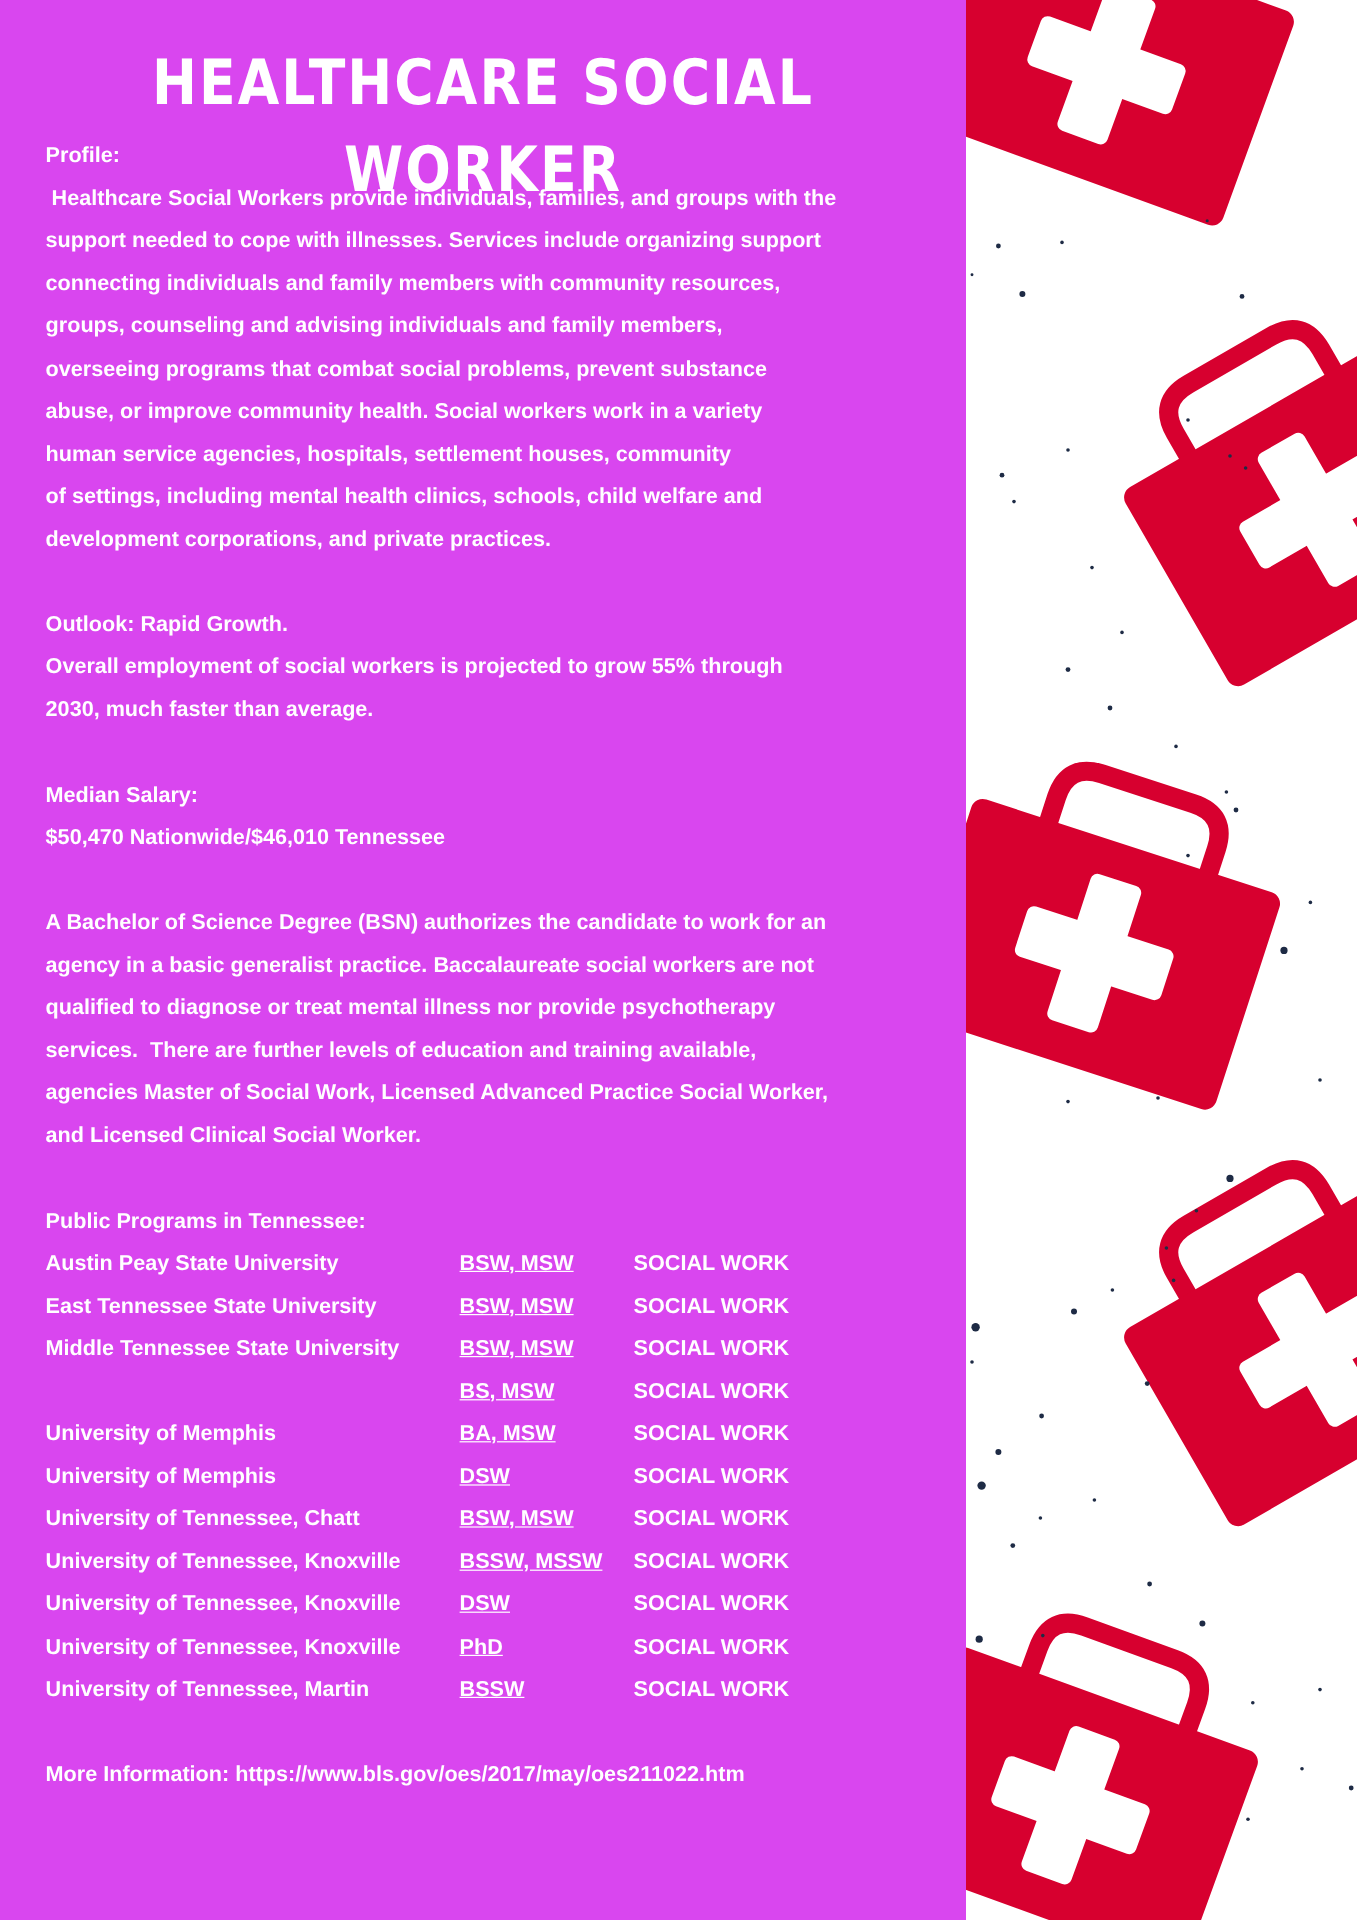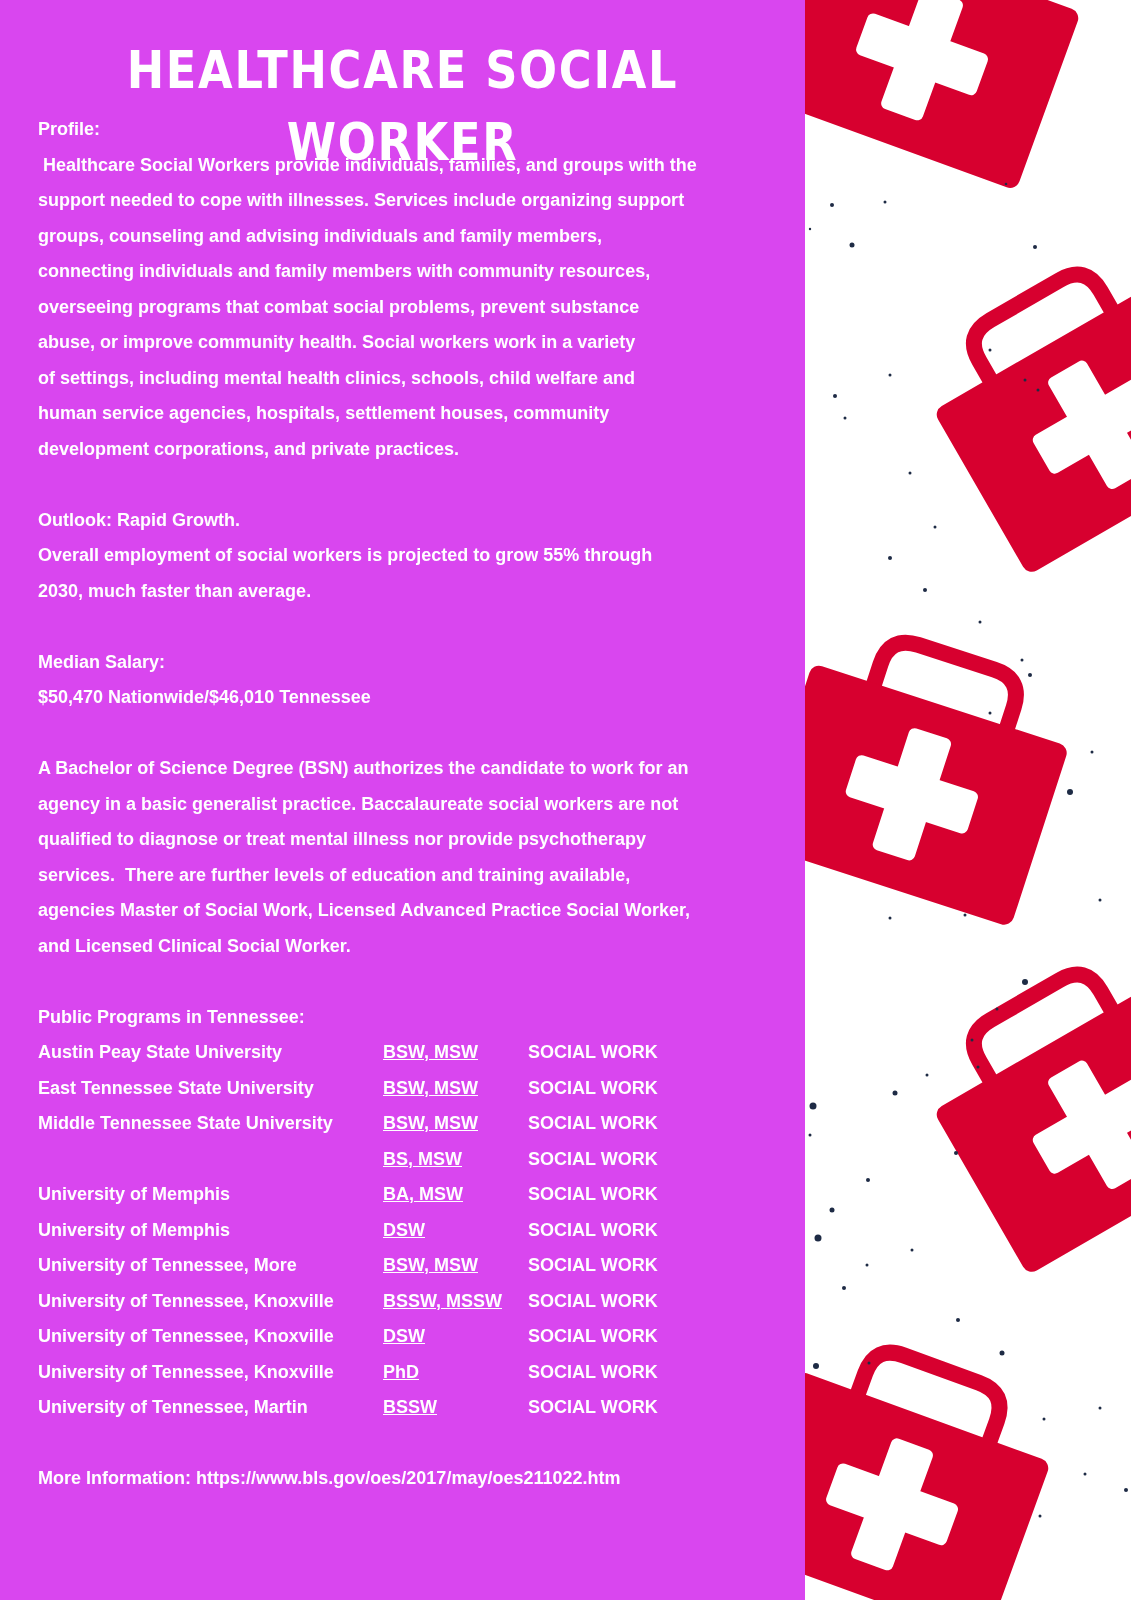--- a/index.html
+++ b/index.html
@@ -119,26 +119,26 @@
 </div>
 
 <div class="panel">
   <div class="title">HEALTHCARE SOCIAL WORKER</div>
 
   <div class="content">
     <section>
       <p>Profile:</p>
       <p> Healthcare Social Workers provide individuals, families, and groups with the</p>
       <p>support needed to cope with illnesses. Services include organizing support</p>
+      <p>connecting individuals and family members with community resources,</p>
       <p>groups, counseling and advising individuals and family members,</p>
-      <p>connecting individuals and family members with community resources,</p>
       <p>overseeing programs that combat social problems, prevent substance</p>
       <p>abuse, or improve community health. Social workers work in a variety</p>
+      <p>human service agencies, hospitals, settlement houses, community</p>
       <p>of settings, including mental health clinics, schools, child welfare and</p>
-      <p>human service agencies, hospitals, settlement houses, community</p>
       <p>development corporations, and private practices.</p>
     </section>
     <div class="gap"></div>
     <section>
       <p>Outlook: Rapid Growth.</p>
       <p>Overall employment of social workers is projected to grow 55% through</p>
       <p>2030, much faster than average.</p>
     </section>
     <div class="gap"></div>
     <section>
@@ -180,21 +180,21 @@
         <span class="c1">University of Memphis</span>
         <span class="c2">BA, MSW</span>
         <span class="c3">SOCIAL WORK</span>
       </div>
       <div class="prog-row">
         <span class="c1">University of Memphis</span>
         <span class="c2">DSW</span>
         <span class="c3">SOCIAL WORK</span>
       </div>
       <div class="prog-row">
-        <span class="c1">University of Tennessee, More</span>
+        <span class="c1">University of Tennessee, Chatt</span>
         <span class="c2">BSW, MSW</span>
         <span class="c3">SOCIAL WORK</span>
       </div>
       <div class="prog-row">
         <span class="c1">University of Tennessee, Knoxville</span>
         <span class="c2">BSSW, MSSW</span>
         <span class="c3">SOCIAL WORK</span>
       </div>
       <div class="prog-row">
         <span class="c1">University of Tennessee, Knoxville</span>

